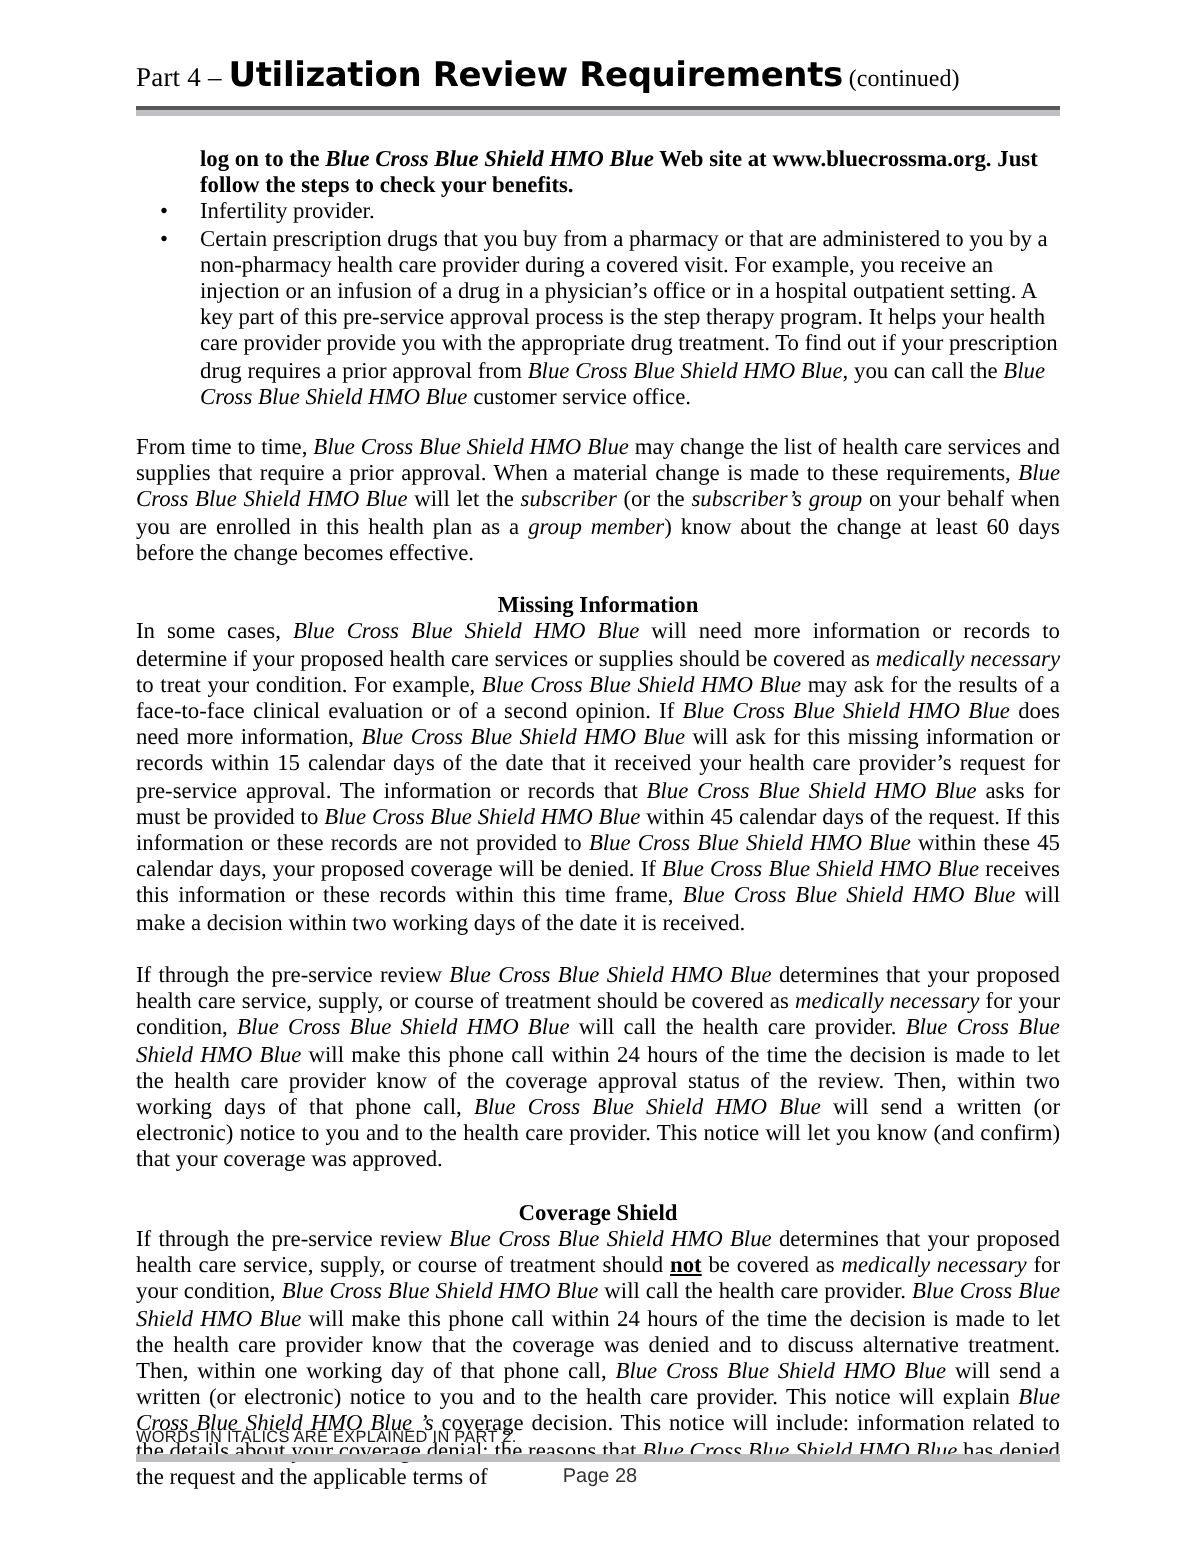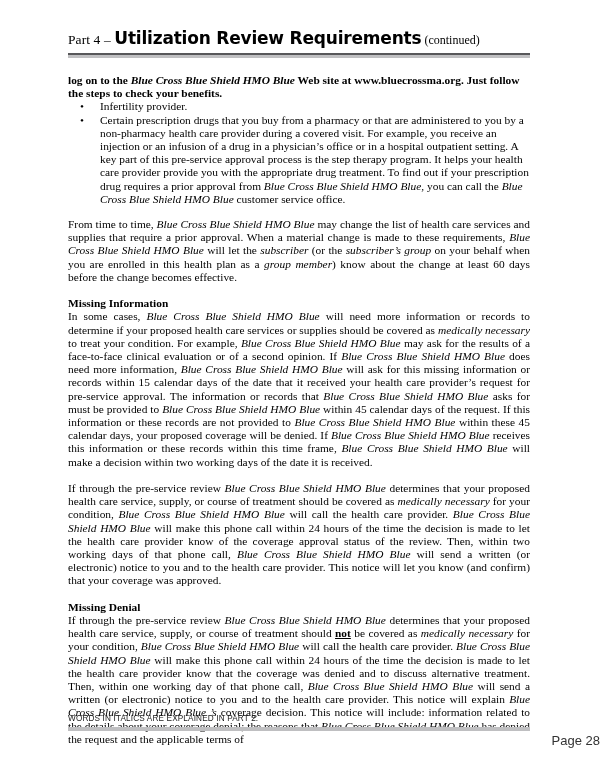--- a/index.html
+++ b/index.html
@@ -80,20 +80,21 @@
     margin: 0 0 0 0;
     font-size: 11.4px;
     line-height: 13.2px;
     text-align: justify;
     text-justify: inter-word;
     -webkit-hyphens: none;
     hyphens: none;
   }
   p.lead {
     font-weight: bold;
+    margin-left: 32px;
     text-align: left;
   }
   .gap-md { height: 12px; }
   .gap-lg { height: 13px; }
 
   ul.bullets {
     list-style: none;
     margin: 0;
     padding: 0;
   }
@@ -111,21 +112,21 @@
     top: 0px;
     font-size: 11.4px;
     line-height: 13.2px;
   }
   h3.sub-head {
     margin: 0;
     font-size: 11.4px;
     line-height: 13.4px;
     font-weight: bold;
     font-family: "Liberation Serif", serif;
-    text-align: left;
+    text-align: center;
   }
   i { font-style: italic; }
   b { font-weight: bold; text-decoration: underline; }
 
   
   .footer-note {
     position: absolute;
     left: 68px;
     top: 714px;
     width: 462px;
@@ -140,23 +141,23 @@
     top: 727px;
     width: 462px;
     height: 4px;
     background: #bfbfc1;
   }
   .footer-page {
     position: absolute;
     left: 0;
     top: 733px;
     width: 600px;
-    text-align: right;
+    text-align: center;
     font-family: "Liberation Sans", sans-serif;
-    font-size: 13px;
+    font-size: 10px;
     color: #333333;
   }
 </style>
 </head>
 <body>
 
 <div class="page">
 
   <div class="header">
     <div class="header-title">
@@ -188,21 +189,21 @@
 
     <div class="gap-lg"></div>
 
     <div>
       <p class="para"><span>If through the pre-service review </span><i>Blue Cross Blue Shield HMO Blue</i><span> determines that your proposed health care service, supply, or course of treatment should be covered as </span><i>medically necessary</i><span> for your condition, </span><i>Blue Cross Blue Shield HMO Blue</i><span> will call the health care provider. </span><i>Blue Cross Blue Shield HMO Blue</i><span> will make this phone call within 24 hours of the time the decision is made to let the health care provider know of the coverage approval status of the review. Then, within two working days of that phone call, </span><i>Blue Cross Blue Shield HMO Blue</i><span> will send a written (or electronic) notice to you and to the health care provider. This notice will let you know (and confirm) that your coverage was approved.</span></p>
     </div>
 
     <div class="gap-lg"></div>
 
     <div>
-      <h3 class="sub-head">Missing Denial</h3>
+      <h3 class="sub-head">Coverage Shield</h3>
       <p class="para"><span>If through the pre-service review </span><i>Blue Cross Blue Shield HMO Blue</i><span> determines that your proposed health care service, supply, or course of treatment should </span><b>not</b><span> be covered as </span><i>medically necessary</i><span> for your condition, </span><i>Blue Cross Blue Shield HMO Blue</i><span> will call the health care provider. </span><i>Blue Cross Blue Shield HMO Blue</i><span> will make this phone call within 24 hours of the time the decision is made to let the health care provider know that the coverage was denied and to discuss alternative treatment. Then, within one working day of that phone call, </span><i>Blue Cross Blue Shield HMO Blue</i><span> will send a written (or electronic) notice to you and to the health care provider. This notice will explain </span><i>Blue Cross Blue Shield HMO Blue ’s</i><span> coverage decision. This notice will include: information related to the details about your coverage denial; the reasons that </span><i>Blue Cross Blue Shield HMO Blue</i><span> has denied the request and the applicable terms of</span></p>
     </div>
 
   </div>
 
   <div class="footer-note">WORDS IN ITALICS ARE EXPLAINED IN PART 2.</div>
   <div class="footer-rule"></div>
   <div class="footer-page">Page 28</div>
 
 </div>

